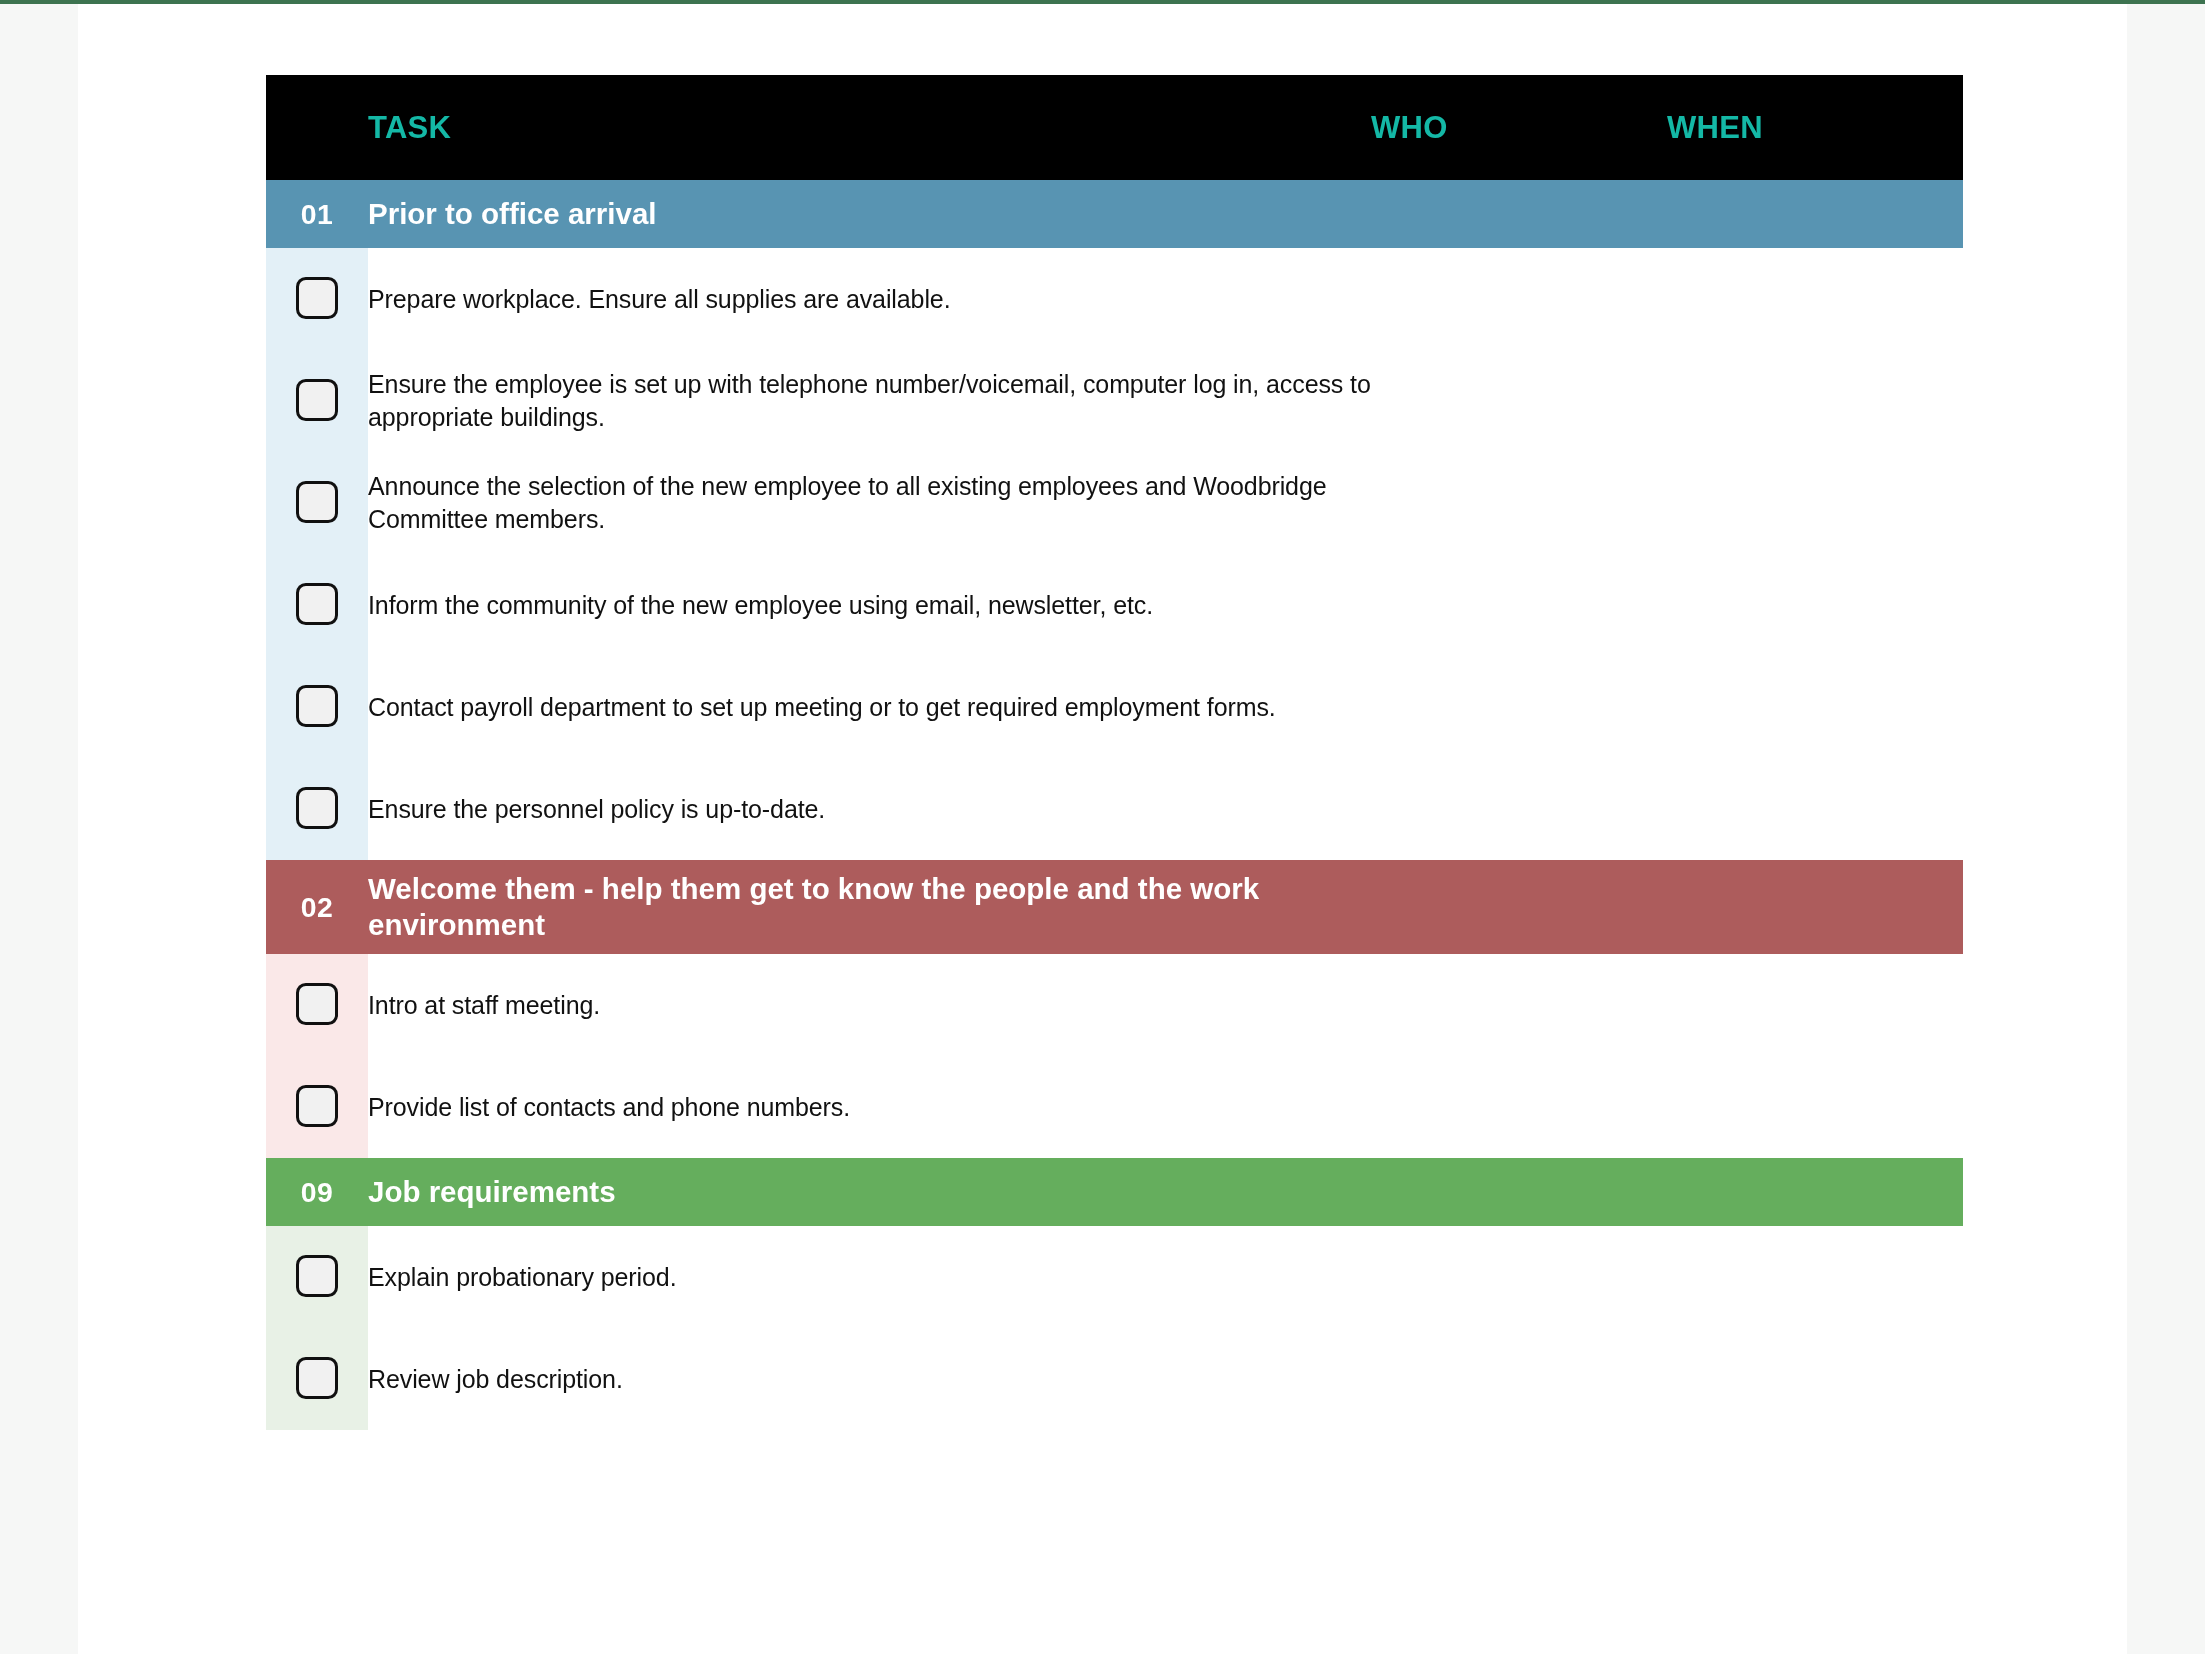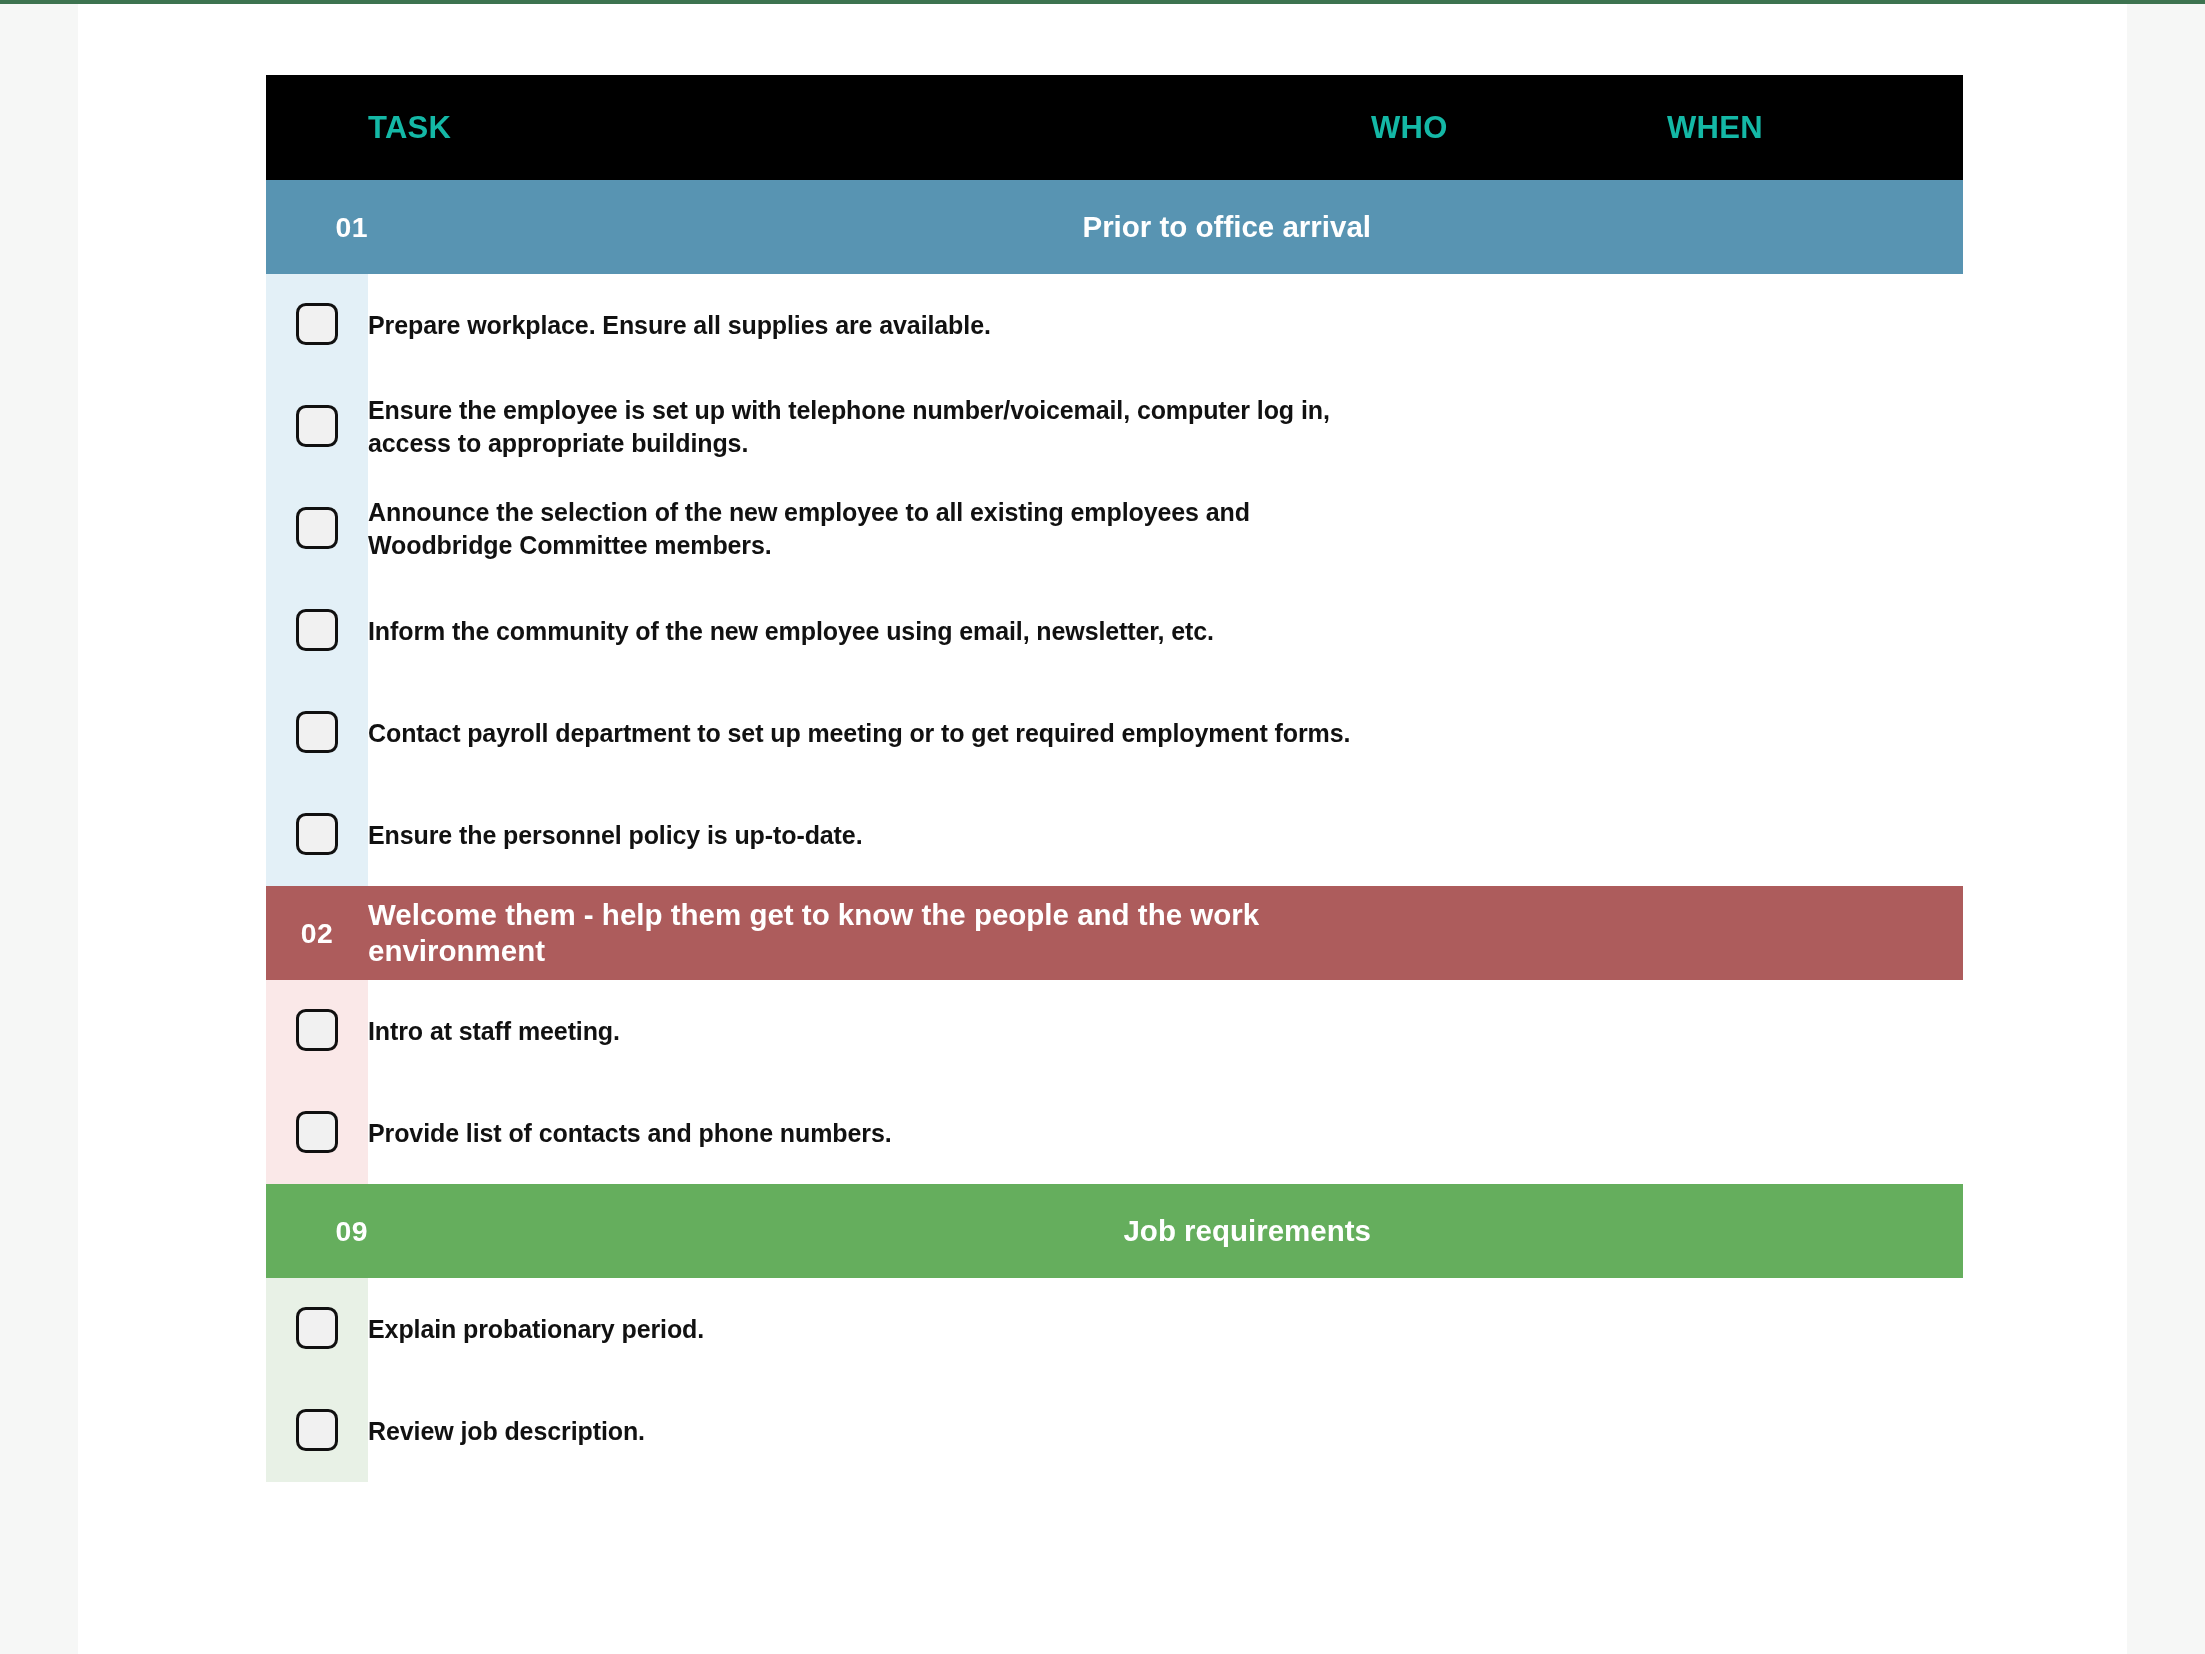--- a/index.html
+++ b/index.html
@@ -97,21 +97,21 @@
     font-weight: 700;
     text-align: center;
     letter-spacing: 0.5px;
   }
   td.section-title {
     font-size: 29.5px;
     font-weight: 700;
     padding: 12px 16.4px;
     line-height: 1.22;
   }
-  tr.section-row.h-one > td { height: 94px; text-align: right; }
+  tr.section-row.h-one > td { height: 68px; }
   tr.section-row.h-two > td { height: 94px; }
 
   
   tr.sec-blue  > td { background: #5894b2; }
   tr.sec-red   > td { background: #ad5c5c; }
   tr.sec-green > td { background: #65ae5d; }
 
   
   tr.task-row > td {
     background: #ffffff;
@@ -137,21 +137,21 @@
     border: 3.8px solid #101010;
     border-radius: 9.8px;
     box-sizing: content-box;
   }
 
   td.task-cell {
     padding: 5.5px 18.6px;
     font-size: 25px;
     line-height: 1.32;
     color: #111111;
-    font-weight: 700;
+    font-weight: 400;
     letter-spacing: -0.1px;
   }
 </style>
 </head>
 <body>
 
 <div id="gutter-left"></div>
 <div id="doc-canvas"></div>
 <div id="gutter-right"></div>
 <div id="top-accent-bar"></div>

